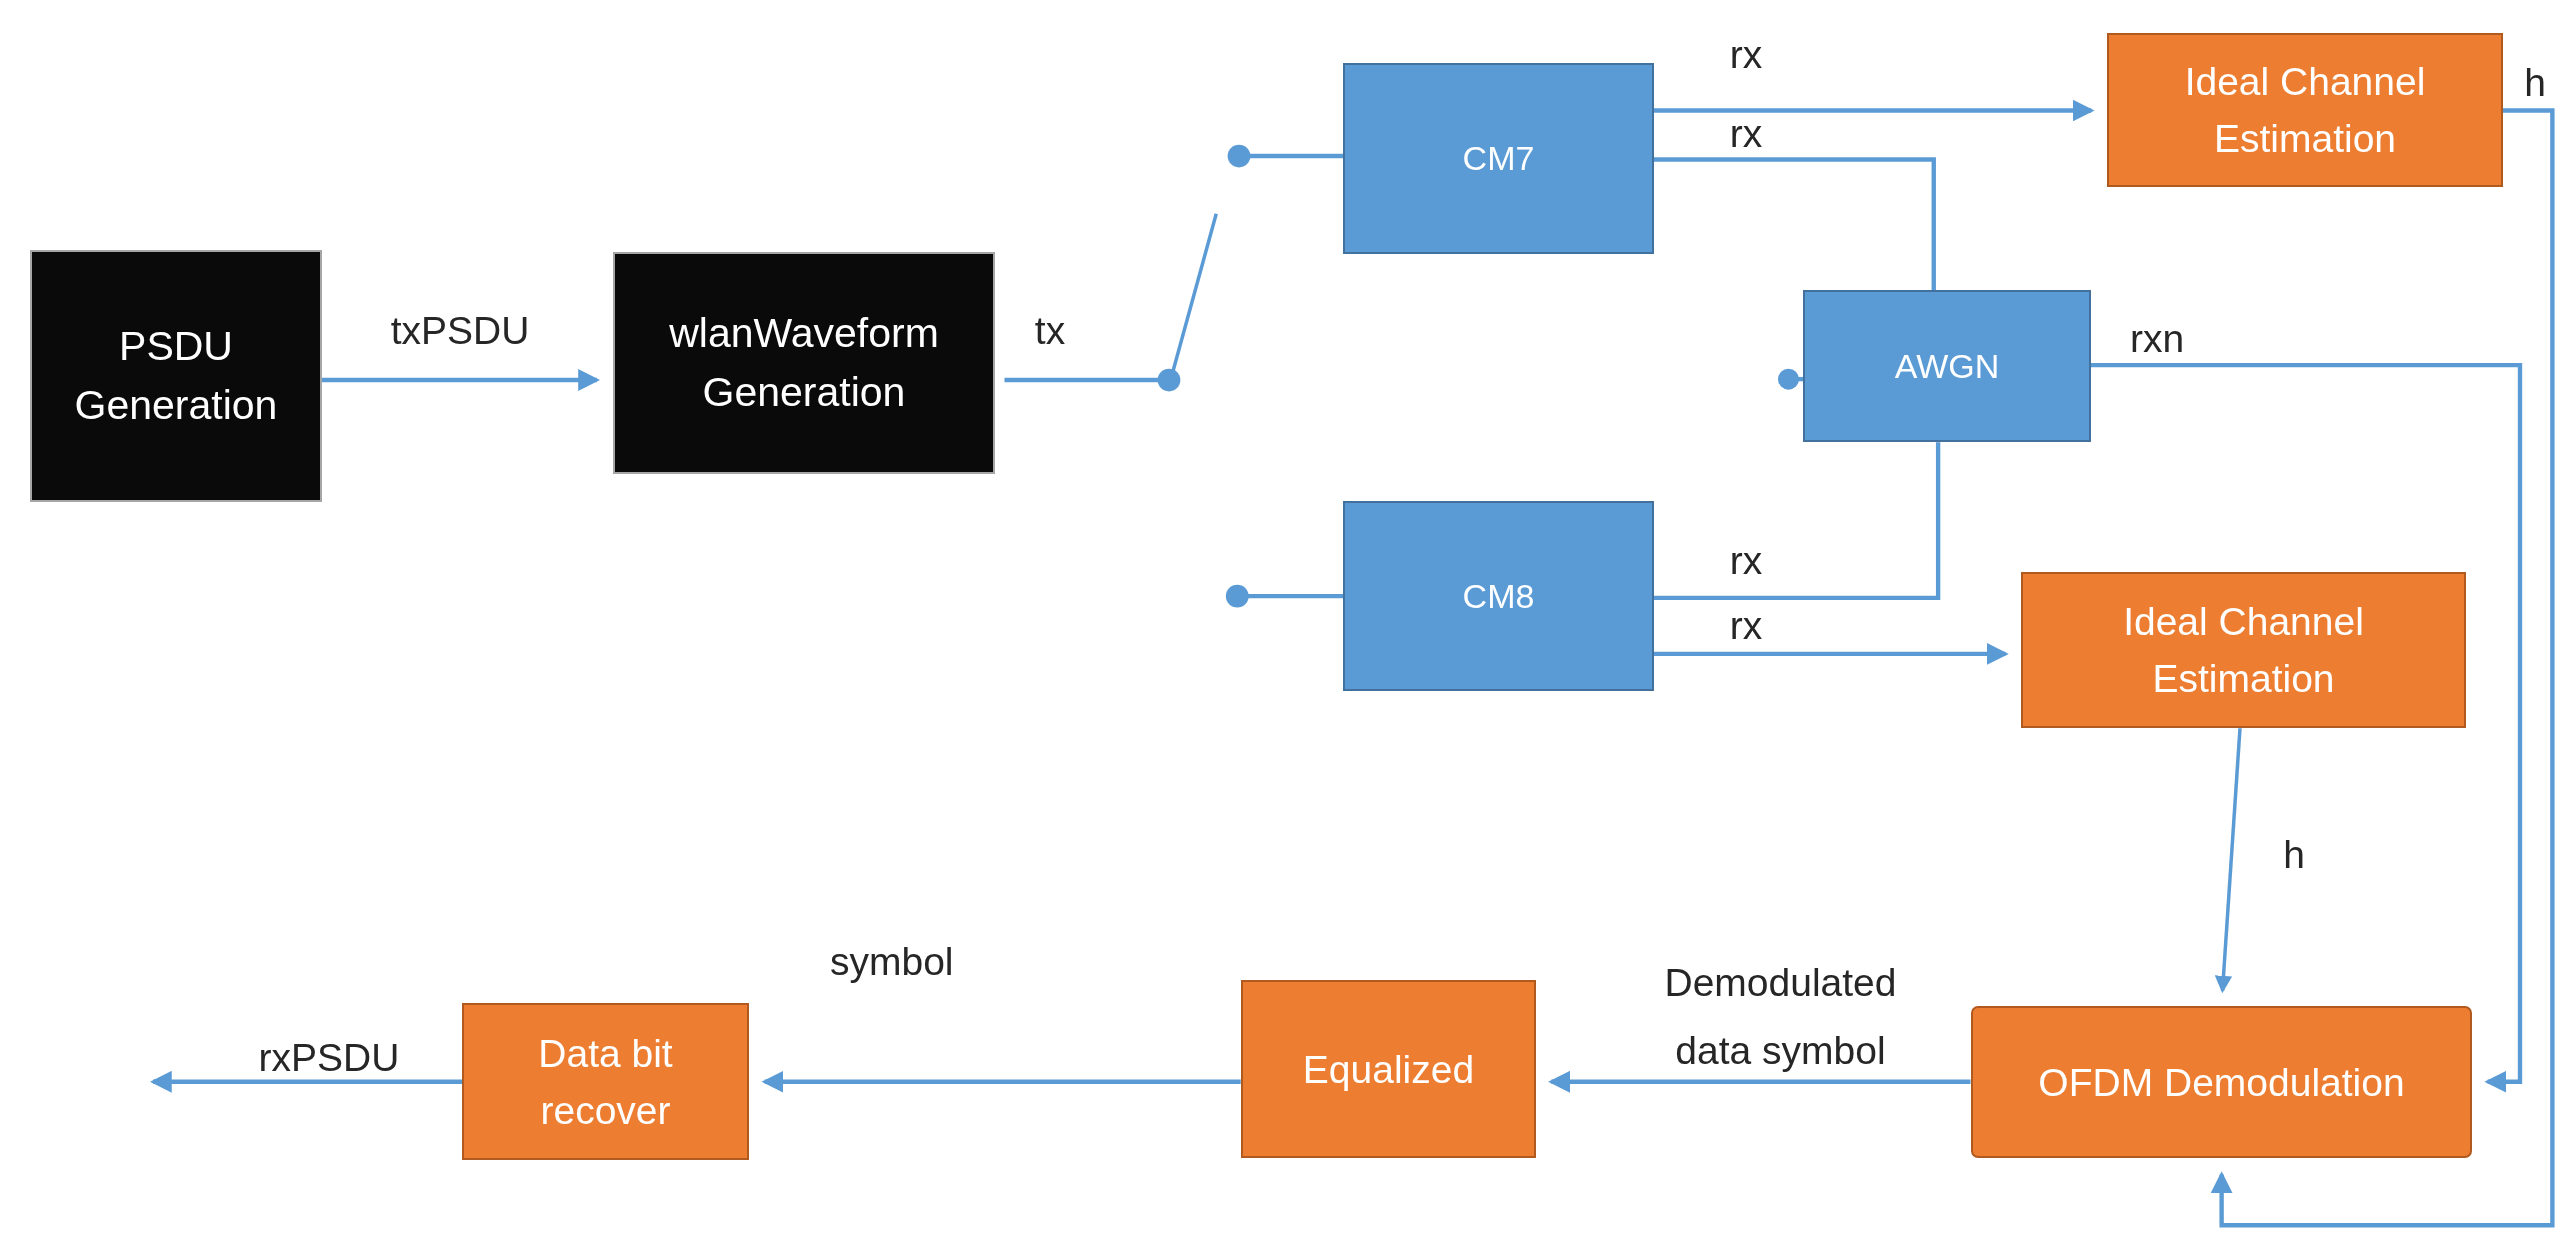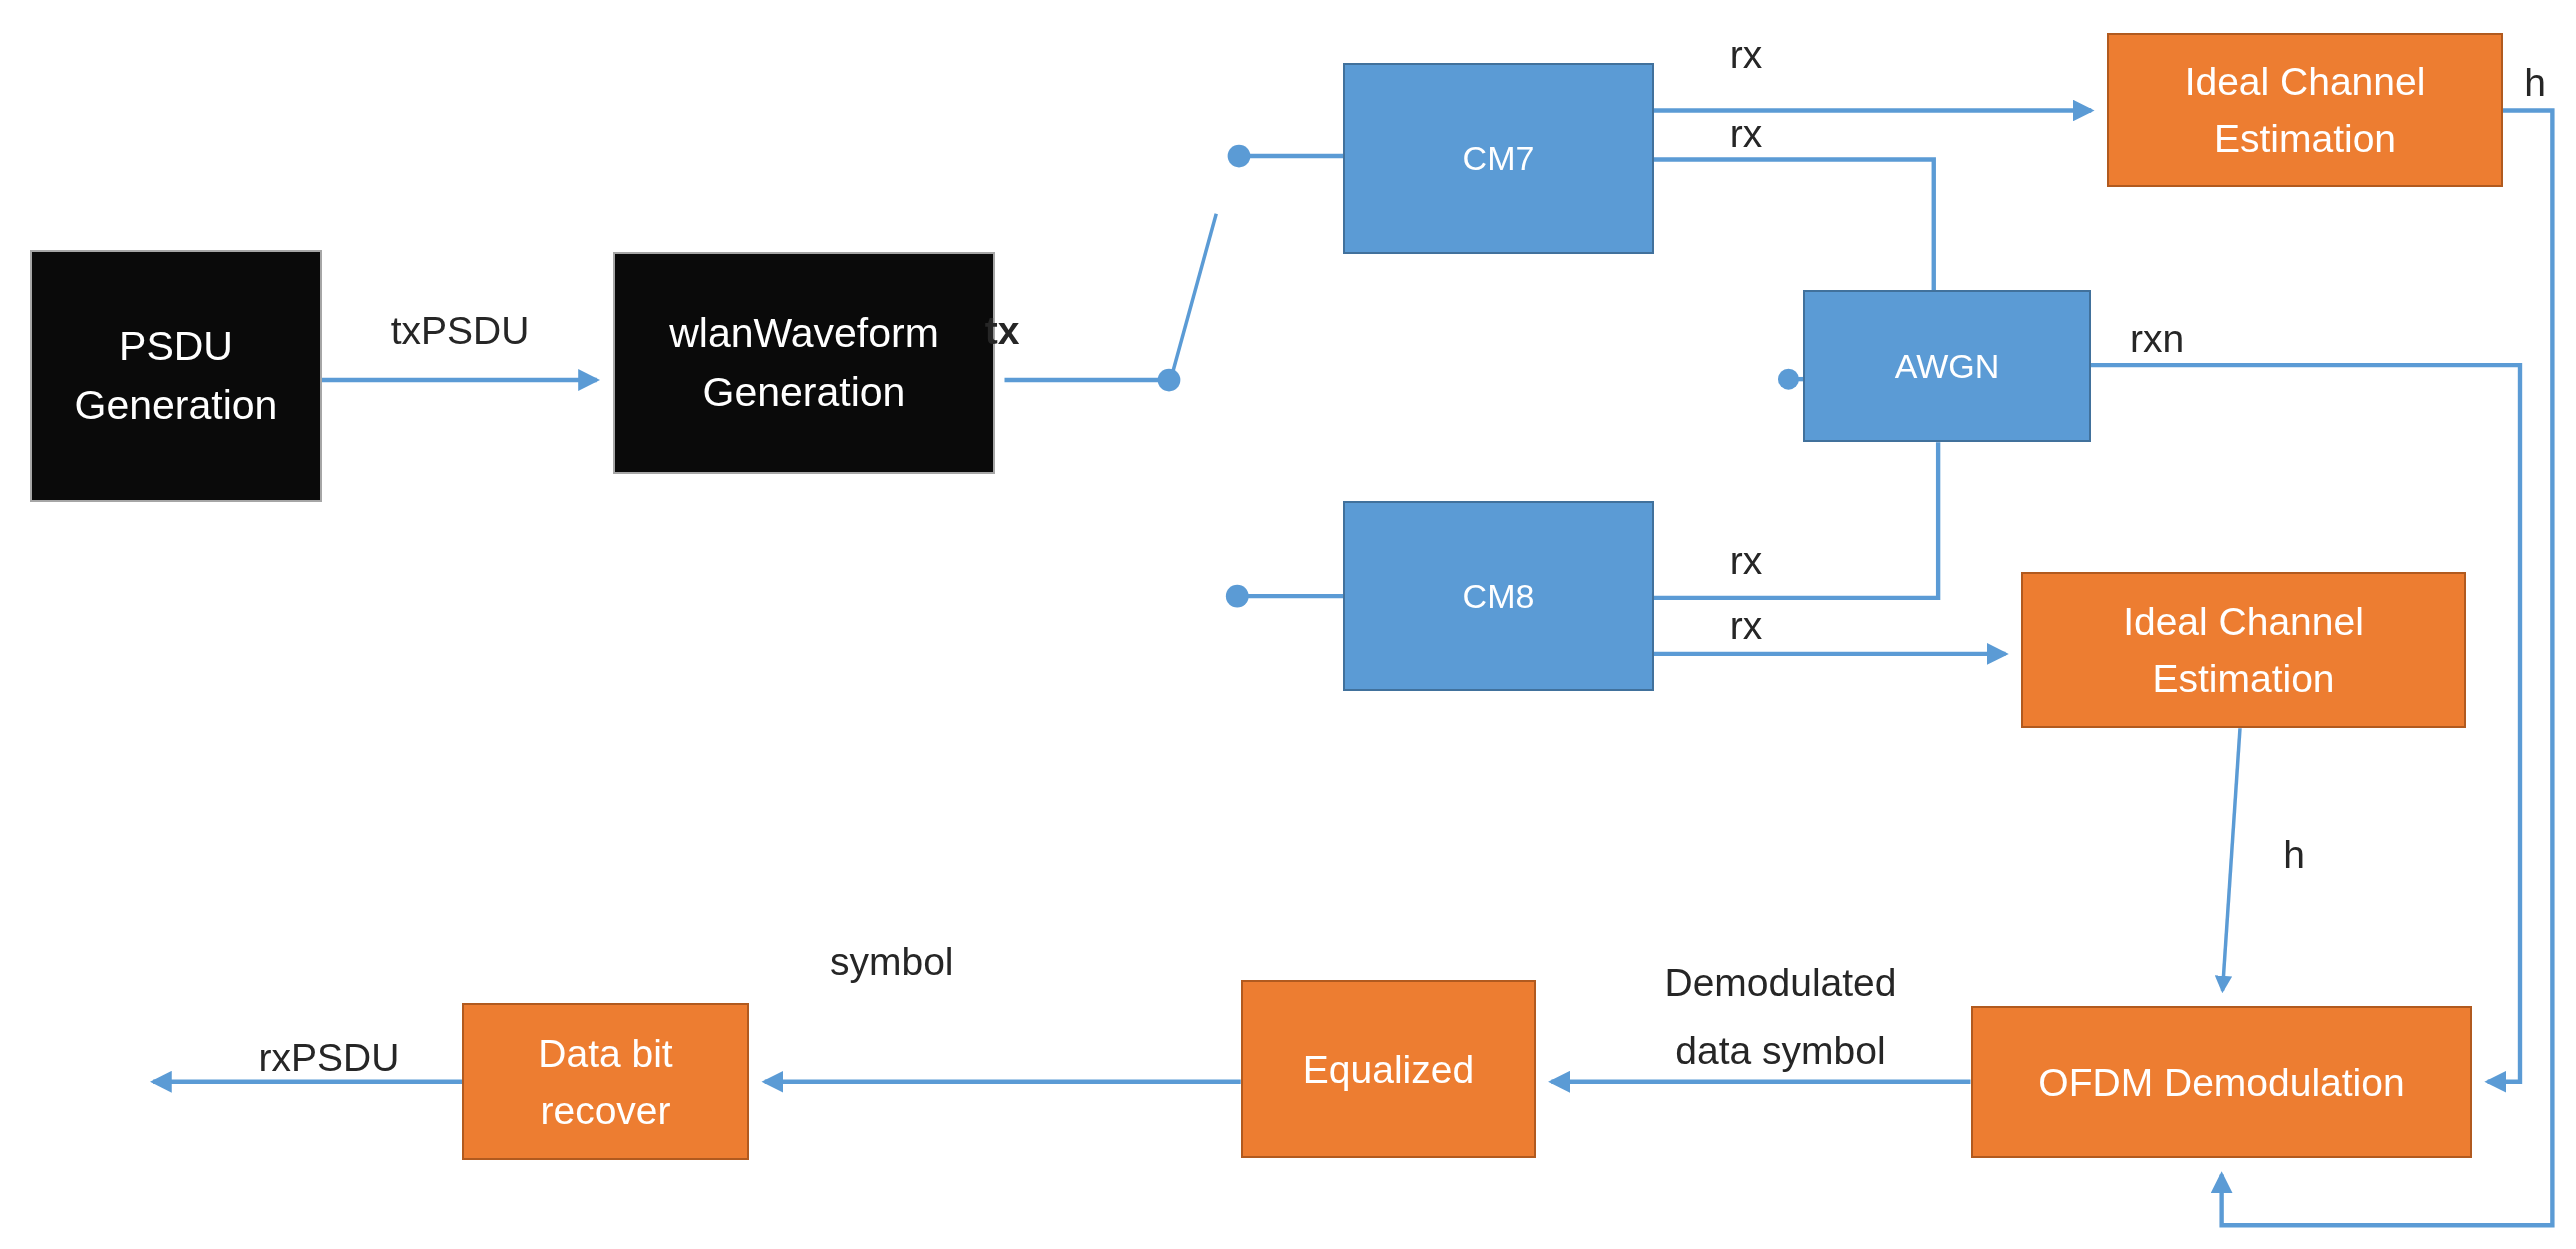--- a/index.html
+++ b/index.html
@@ -117,36 +117,36 @@
   <div class="node orange-node" style="left:2107px;top:33px;width:396px;height:154px;">
     <span class="ln">Ideal Channel</span>
     <span class="ln">Estimation</span>
   </div>
 
   <div class="node orange-node" style="left:2021px;top:572px;width:445px;height:156px;">
     <span class="ln">Ideal Channel</span>
     <span class="ln">Estimation</span>
   </div>
 
-  <div class="node orange-node" style="left:1971px;top:1006px;width:501px;height:152px;">
+  <div class="node orange-node" style="left:1971px;top:1006px;width:501px;height:152px;border-radius:7px;">
     <span class="ln">OFDM Demodulation</span>
   </div>
 
   <div class="node orange-node" style="left:1241px;top:980px;width:295px;height:178px;">
     <span class="ln">Equalized</span>
   </div>
 
   <div class="node orange-node" style="left:462px;top:1003px;width:287px;height:157px;">
     <span class="ln">Data bit</span>
     <span class="ln">recover</span>
   </div>
 
   <div class="lbl center" style="left:346px;top:304px;width:228px;">txPSDU</div>
 
-  <div class="lbl center" style="left:958px;top:304px;width:88px;font-weight:bold;">tx</div>
+  <div class="lbl center" style="left:1006px;top:304px;width:88px;">tx</div>
 
   <div class="lbl center" style="left:1702px;top:28px;width:88px;">rx</div>
 
   <div class="lbl center" style="left:1702px;top:107px;width:88px;">rx</div>
 
   <div class="lbl center" style="left:1702px;top:534px;width:88px;">rx</div>
 
   <div class="lbl center" style="left:1702px;top:599px;width:88px;">rx</div>
 
   <div class="lbl center" style="left:2087px;top:312px;width:140px;">rxn</div>

